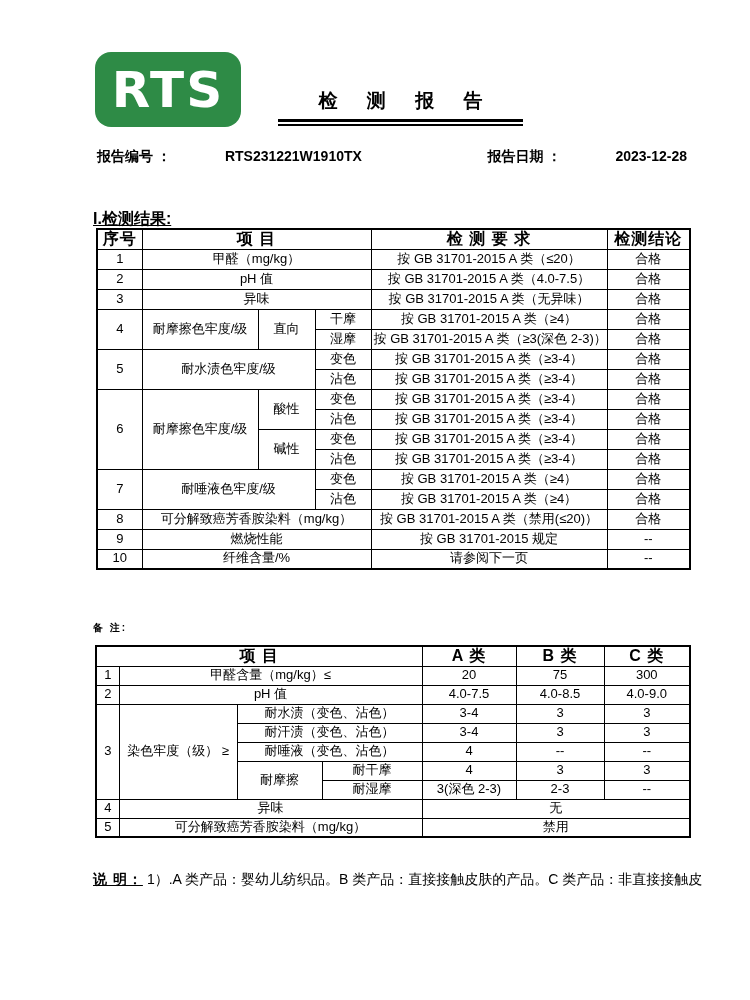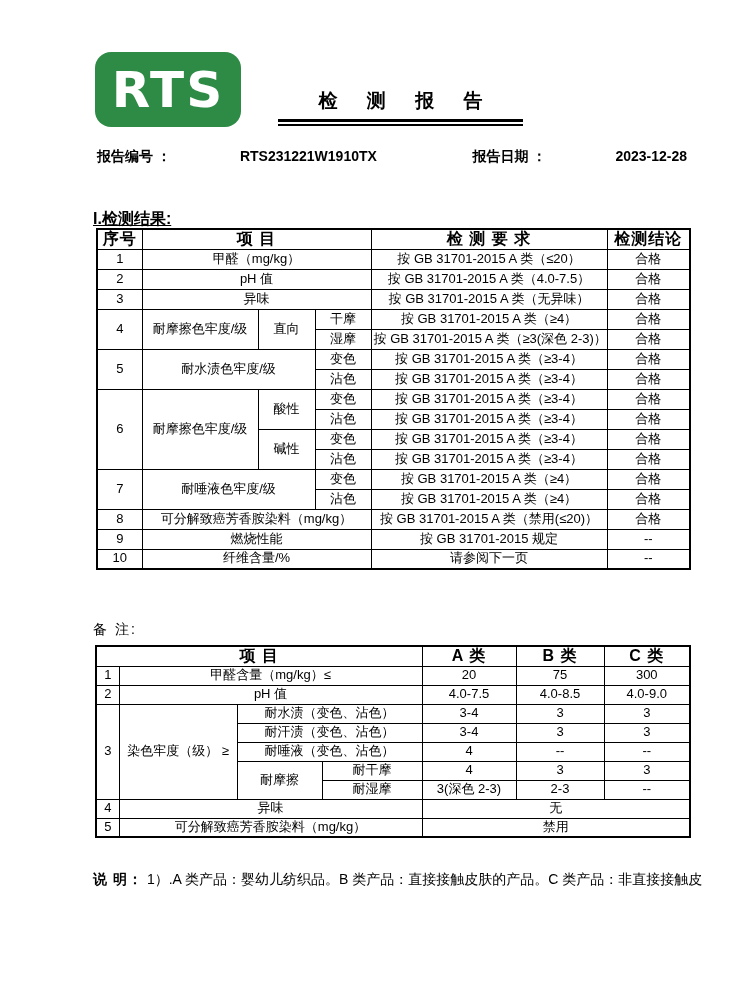--- a/index.html
+++ b/index.html
@@ -30,30 +30,30 @@
   .title { font-size: 19px; font-weight: bold; letter-spacing: 12px; white-space: nowrap; text-indent: 12px; }
   .title-rule { margin-top: 5px; height: 7px; border-top: 3px solid #000; border-bottom: 2px solid #000; }
 
   
   .meta {
     position: absolute; left: 97px; top: 148px; width: 590px;
     display: flex; justify-content: space-between;
     font-size: 14px; font-weight: bold;
   }
   .meta .pair { white-space: nowrap; }
-  .meta .val { margin-left: 21px; padding-left: 48px; }
+  .meta .val { margin-left: 6px; padding-left: 48px; }
 
   
   .sec-heading {
     position: absolute; left: 93px; top: 209px;
     font-size: 16px; font-weight: bold; text-decoration: underline;
   }
   .notes-heading {
     position: absolute; left: 93px; top: 621px;
-    font-size: 14px; font-weight: normal; letter-spacing: 2px;
+    font-size: 10px; font-weight: bold; letter-spacing: 2px;
   }
 
   
   table { border-collapse: collapse; table-layout: fixed; background: #fff; }
   td, th {
     border: 1px solid #000;
     font-size: 13px;
     text-align: center; vertical-align: middle;
     padding: 0 2px;
     height: 20px;
@@ -66,21 +66,21 @@
   .t1 { position: absolute; left: 96px; top: 228px; width: 593px; border: 2px solid #000; }
   .t2 { position: absolute; left: 95px; top: 645px; width: 594px; border: 2px solid #000; }
   .t2 td { height: 19px; }
   .wrapcell { white-space: normal; }
 
   
   .footer {
     position: absolute; left: 93px; top: 871px; width: 650px;
     font-size: 14px; white-space: nowrap;
   }
-  .footer .lbl { font-weight: bold; letter-spacing: 1px; margin-right: 4px; }
+  .footer .lbl { font-weight: bold; letter-spacing: 1px; margin-right: 4px; text-decoration: underline; }
 </style>
 </head>
 <body>
 
 <div class="page">
 
   <div class="logo" style="background: rgb(46, 139, 70);">
     <span>RTS</span>
   </div>
 

